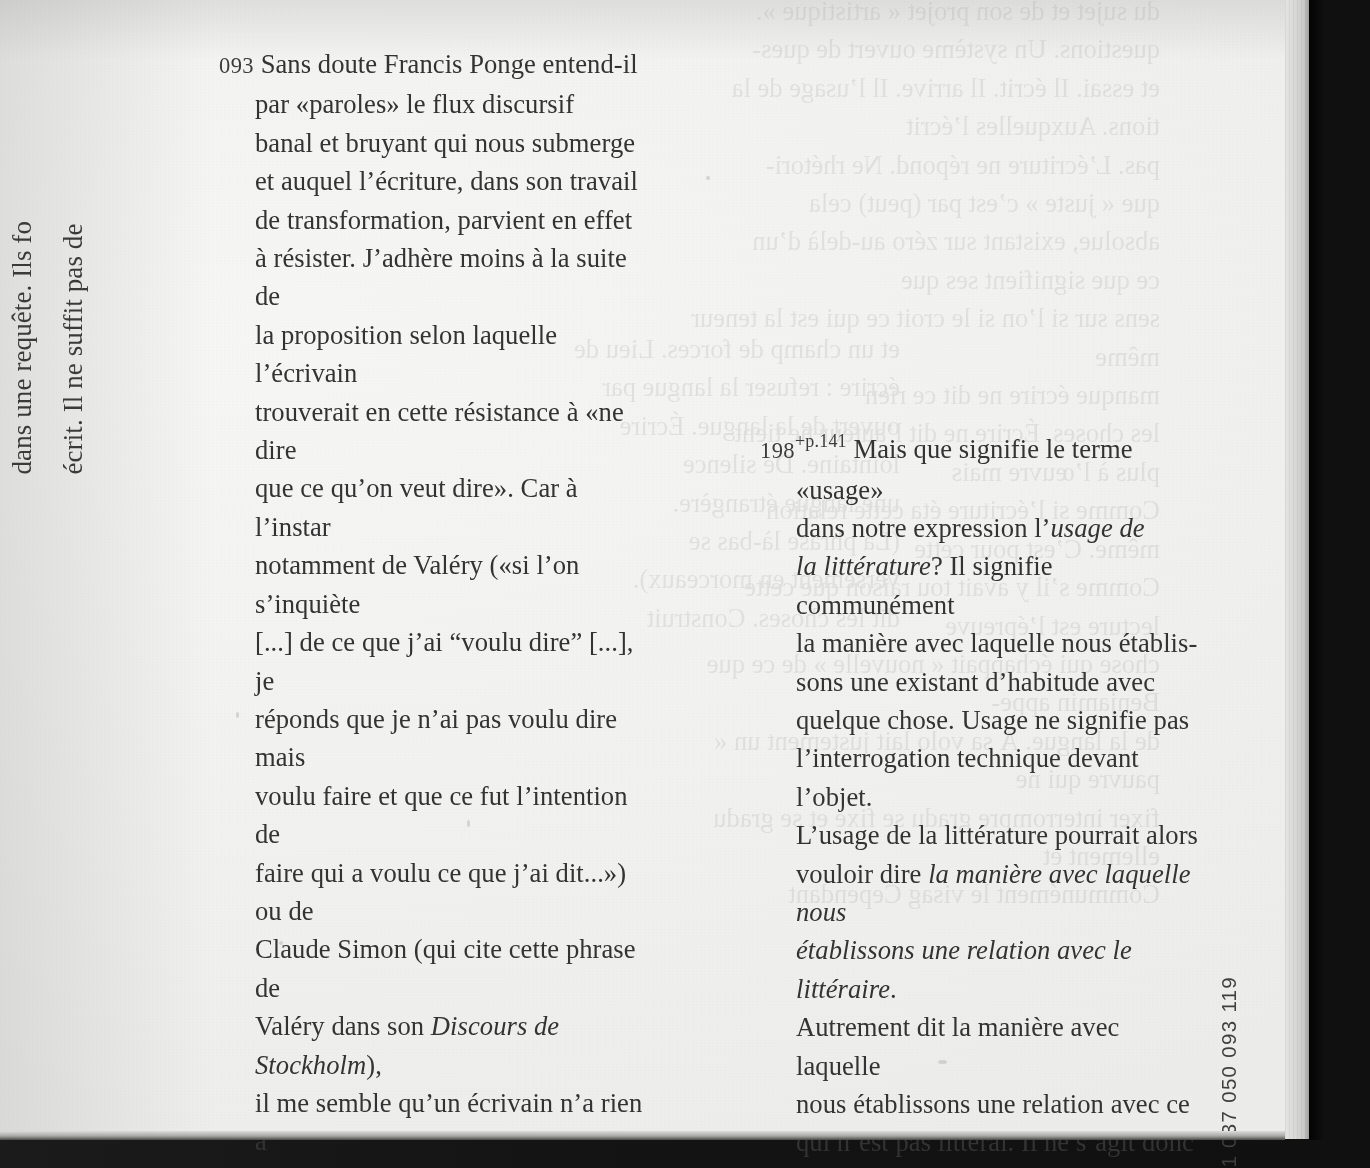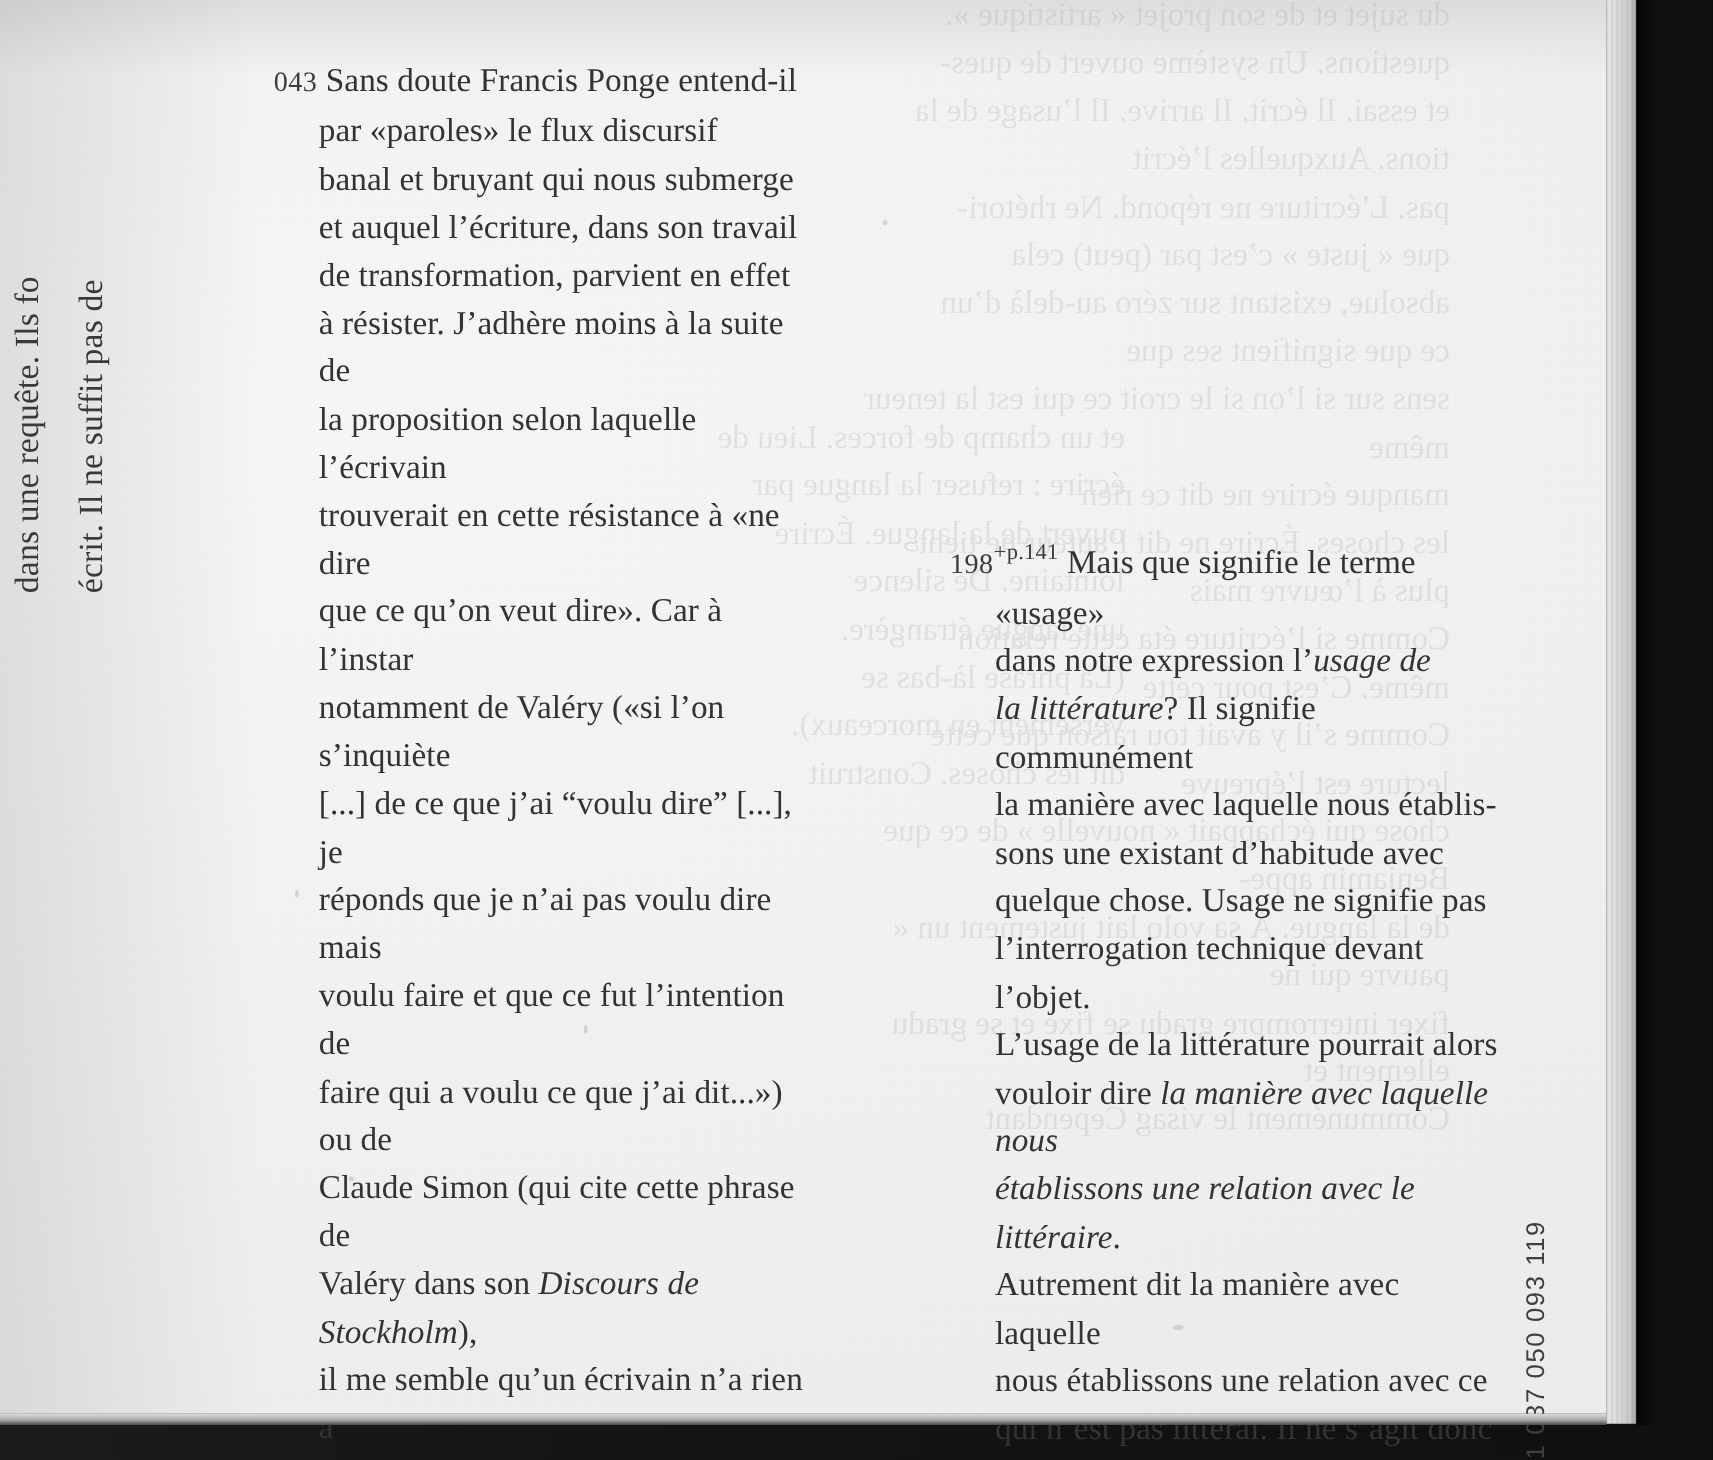--- a/index.html
+++ b/index.html
@@ -230,21 +230,21 @@
     <div class="grain"></div>
     <div class="vignette-left"></div>
     <div class="vignette-top"></div>
 
     <div class="rotated-block">enseigner. Terme de pr
 dans une requête. Ils fo
 écrit. Il ne suffit pas de</div>
 
     <div class="col col-1">
       <p class="para">
-          <span class="body-lines"><span class="para-num">043</span> <span>Sans doute Francis Ponge entend-il
+          <span class="body-lines"><span class="para-num">093</span> <span>Sans doute Francis Ponge entend-il
 par «paroles» le flux discursif
 banal et bruyant qui nous submerge
 et auquel l’écriture, dans son travail
 de transformation, parvient en effet
 à résister. J’adhère moins à la suite de
 la proposition selon laquelle l’écrivain
 trouverait en cette résistance à «ne dire
 que ce qu’on veut dire». Car à l’instar
 notamment de Valéry («si l’on s’inquiète
 [...] de ce que j’ai “voulu dire” [...], je

